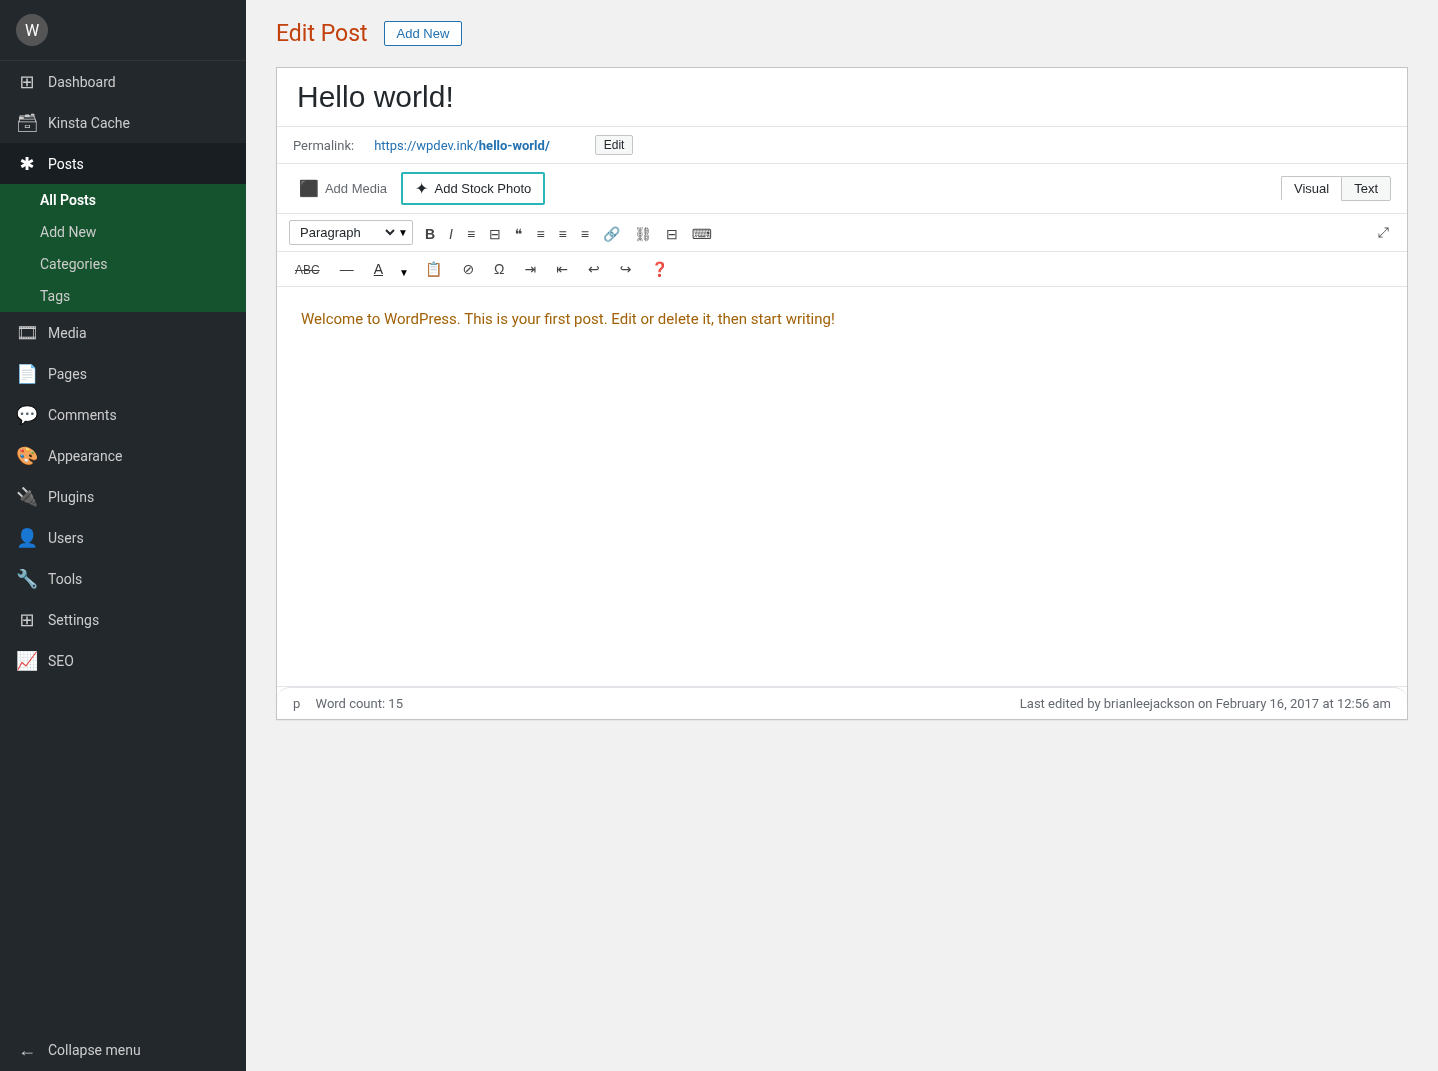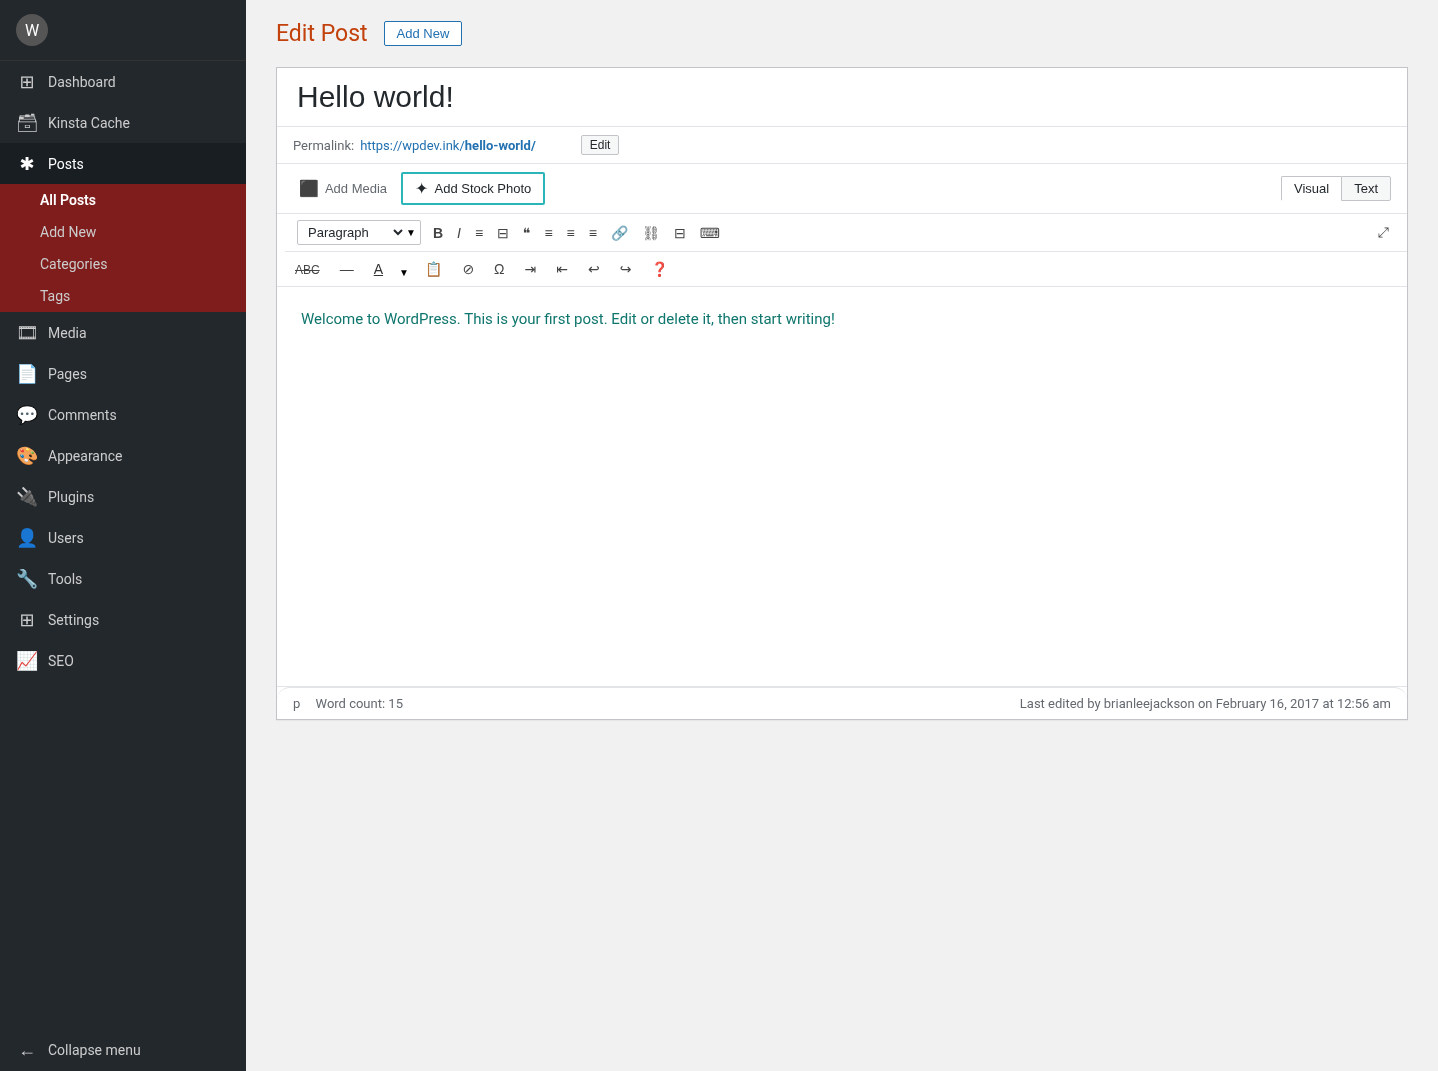--- a/index.html
+++ b/index.html
@@ -34,21 +34,21 @@
       display: flex;
       align-items: center;
       gap: 10px;
       padding: 10px 16px;
       color: #ccc;
       cursor: pointer;
       font-size: 14px;
       text-decoration: none;
     }
     .sidebar-item.submenu-parent { color: #fff; background: #191e23; }
-    .sidebar-submenu { background: #7f1d1d; }
+    .sidebar-submenu { background: #14532d; }
     .sidebar-submenu .sidebar-subitem {
       display: flex; align-items: center;
       padding: 8px 16px 8px 40px;
       color: #ccc; font-size: 14px; cursor: pointer;
     }
     .sidebar-submenu .sidebar-subitem.active { color: #fff; font-weight: 600; }
     .sidebar-icon { font-size: 18px; width: 22px; text-align: center; }
 
     
     .main {
@@ -105,21 +105,21 @@
     
     .permalink-bar {
       padding: 8px 16px;
       font-size: 13px;
       color: #646970;
       border-bottom: 1px solid #e2e4e7;
       display: flex;
       align-items: center;
       gap: 6px;
     }
-    .permalink-link { color: #2271b1; text-decoration: none; }
+    .permalink-link { color: #2271b1; text-decoration: none; margin-left: 14px; }
     .permalink-link strong { font-weight: 700; }
     .permalink-edit-btn {
       border: 1px solid #c3c4c7;
       background: #f6f7f7;
       color: #23282d;
       padding: 2px 8px;
       font-size: 12px;
       cursor: pointer;
       border-radius: 2px;
       margin-left: 39px;
@@ -156,26 +156,25 @@
       background: #f6f7f7;
       color: #23282d;
     }
     .view-tab.active { background: #fff; border-bottom: 1px solid #fff; }
     .view-tab:first-child { border-right: none; border-radius: 2px 0 0 2px; }
     .view-tab:last-child { border-radius: 0 2px 2px 0; }
 
     
     .toolbar-row-1 {
       display: flex;
-      align-items: center;
+      align-items: flex-end;
       gap: 2px;
       padding: 6px 12px;
       border-bottom: 1px solid #e2e4e7;
       flex-wrap: wrap;
-      margin-left: 8px;
     }
     .toolbar-row-2 {
       display: flex;
       align-items: flex-end;
       gap: 8px;
       padding: 6px 12px;
       border-bottom: 1px solid #e2e4e7;
       flex-wrap: wrap;
     }
     .toolbar-btn {
@@ -204,21 +203,21 @@
       margin-left: auto;
       background: none; border: none; cursor: pointer;
       color: #444; font-size: 14px; padding: 4px 6px;
     }
 
     
     .editor-content {
       min-height: 400px;
       padding: 20px 24px;
       font-size: 15px;
-      color: #0f766e;
+      color: #a16207;
       line-height: 1.7;
       border-bottom: 1px solid #e2e4e7;
     }
 
     
     .status-bar {
       padding: 8px 16px;
       display: flex;
       align-items: center;
       justify-content: space-between;

